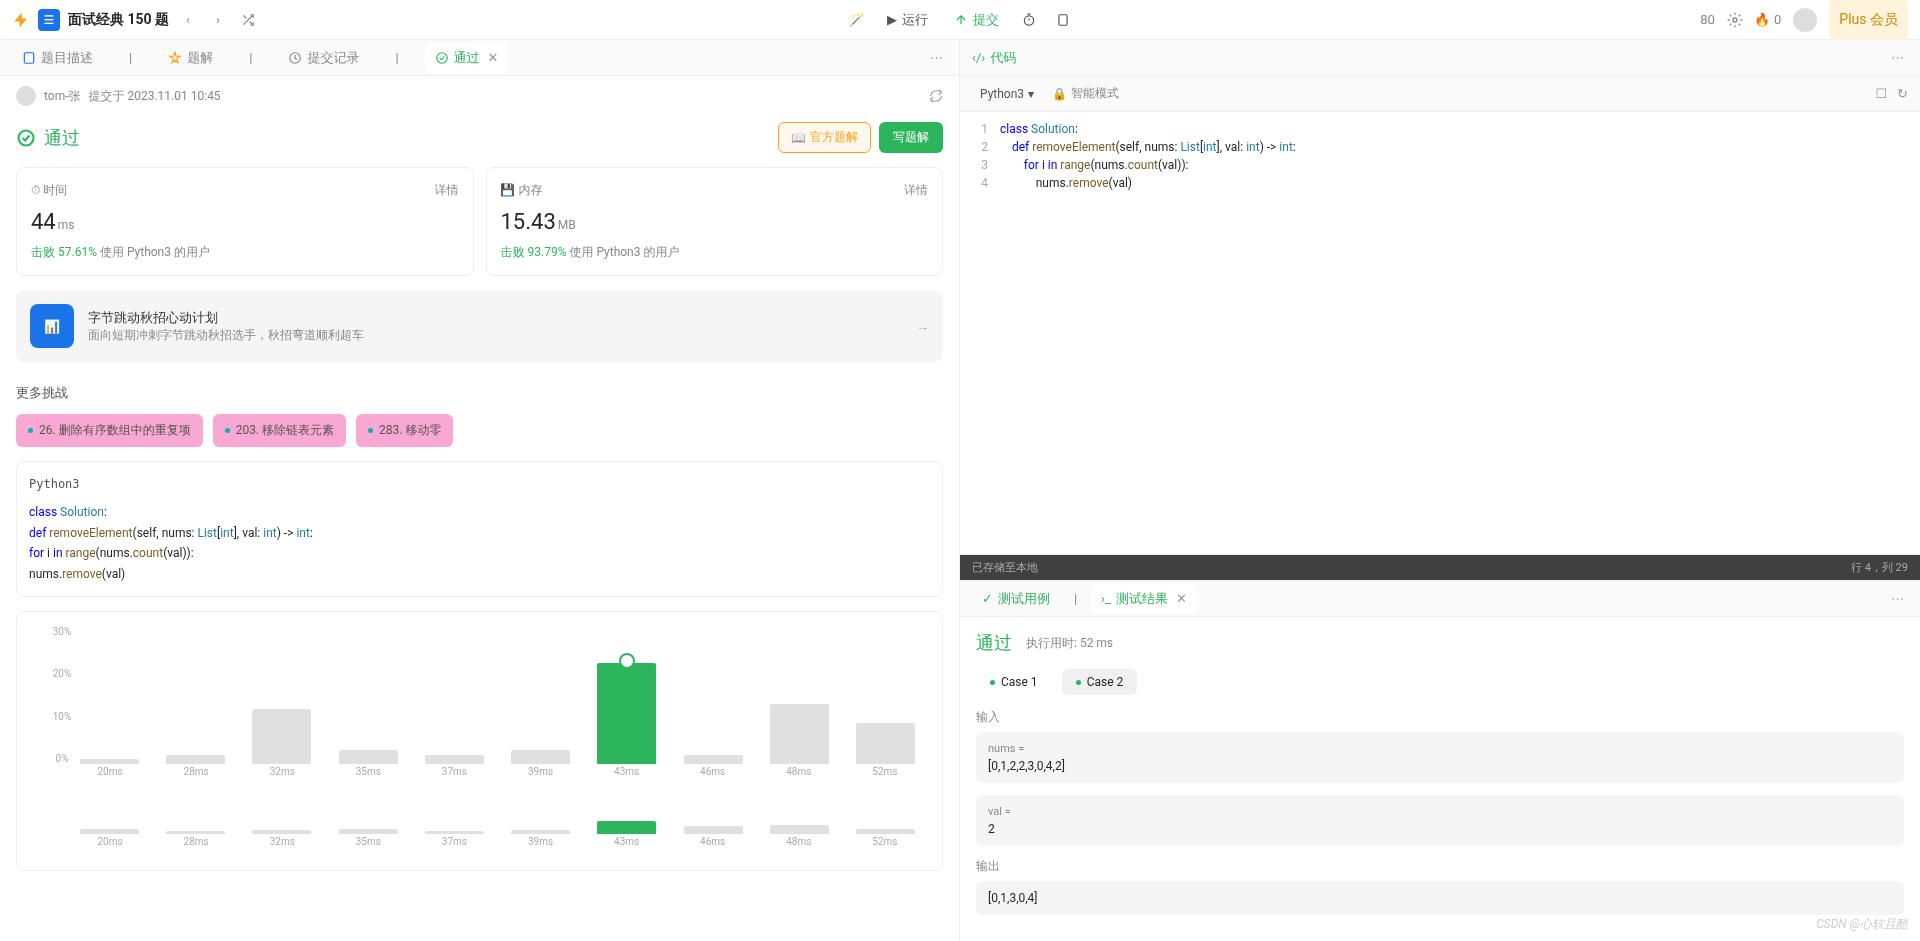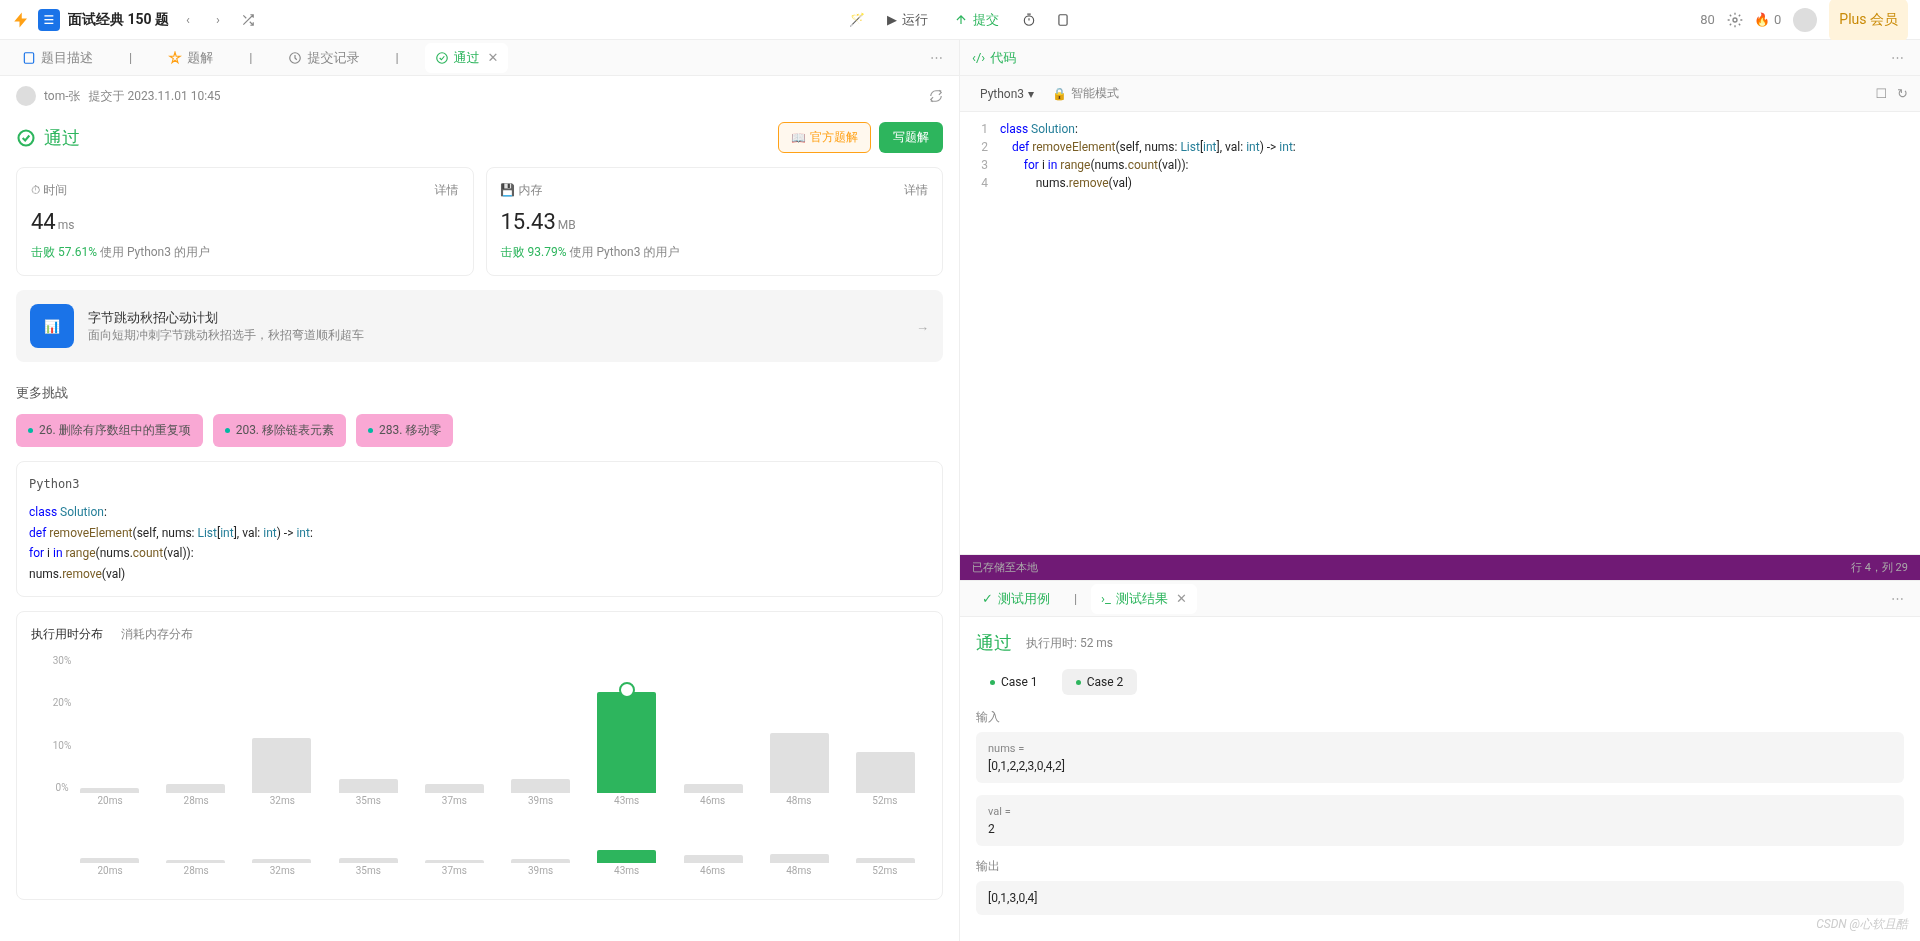--- a/index.html
+++ b/index.html
@@ -76,21 +76,21 @@
 .chart2{height:60px;position:relative}
 .code-header{height:36px;display:flex;align-items:center;padding:0 12px;gap:10px;border-bottom:1px solid #eee;background:#fafafa}
 .code-tab{display:flex;align-items:center;gap:5px;color:#2db55d;font-size:13px}
 .lang-select{padding:4px 8px;font-size:12px;color:#555;display:flex;align-items:center;gap:4px;cursor:pointer}
 .smart-mode{font-size:12px;color:#888;display:flex;align-items:center;gap:4px}
 .editor-actions{margin-left:auto;display:flex;gap:10px;color:#999}
 .editor{flex:1;padding:8px 0;font-family:Menlo,Consolas,monospace;font-size:12px;line-height:1.5;overflow:auto;background:#fff}
 .line{display:flex}
 .line-num{width:40px;text-align:right;padding-right:12px;color:#aaa;user-select:none}
 .line-code{flex:1;white-space:pre}
-.editor-status{height:26px;display:flex;align-items:center;justify-content:space-between;padding:12px 12px;font-size:11px;color:#aaa;border-top:1px solid #eee;background:#701a75}
+.editor-status{height:26px;display:flex;align-items:center;justify-content:space-between;padding:12px 12px;font-size:11px;color:#aaa;border-top:1px solid #eee;background:#404040}
 .results-panel{border-top:1px solid #eee;display:flex;flex-direction:column;min-height:300px}
 .result-tabs{height:36px;display:flex;align-items:center;padding:0 12px;gap:4px;border-bottom:1px solid #eee;background:#fafafa}
 .result-content{flex:1;padding:14px 16px;overflow-y:auto}
 .result-status{display:flex;align-items:center;gap:14px;margin-bottom:14px}
 .result-pass{color:#2db55d;font-size:18px}
 .result-time{color:#888;font-size:12px}
 .cases{display:flex;gap:10px;margin-bottom:14px}
 .case{padding:6px 14px;border-radius:6px;font-size:12px;cursor:pointer;display:flex;align-items:center;gap:6px}
 .case::before{content:"";width:5px;height:5px;background:#2db55d;border-radius:50%}
 .case.active{background:#f0f0f0}
@@ -252,24 +252,20 @@
           <div class="code-lang">Python3</div>
           <div id="code-preview-lines">
               <div><span class="kw">class</span> <span class="cls">Solution</span>:</div>
               <div>    <span class="kw">def</span> <span class="fn">removeElement</span>(self, nums: <span class="cls">List</span>[<span class="cls">int</span>], val: <span class="cls">int</span>) -&gt; <span class="cls">int</span>:</div>
               <div>        <span class="kw">for</span> i <span class="kw">in</span> <span class="fn">range</span>(nums.<span class="fn">count</span>(val)):</div>
               <div>            nums.<span class="fn">remove</span>(val)</div>
             </div>
         </div>
 
         <div class="chart-section">
-          <div class="chart-tabs">
-            <div class="chart-tab active">执行用时分布</div>
-            <div class="chart-tab">消耗内存分布</div>
-          </div>
           <div class="chart">
             <div class="y-axis" id="y-axis">
                 <div>30%</div>
                 <div>20%</div>
                 <div>10%</div>
                 <div>0%</div>
               </div>
             <div class="bars" id="bars-main">
                 <div class="bar-group">
                   <div class="bar" style="height: 3.33333%;"></div>

